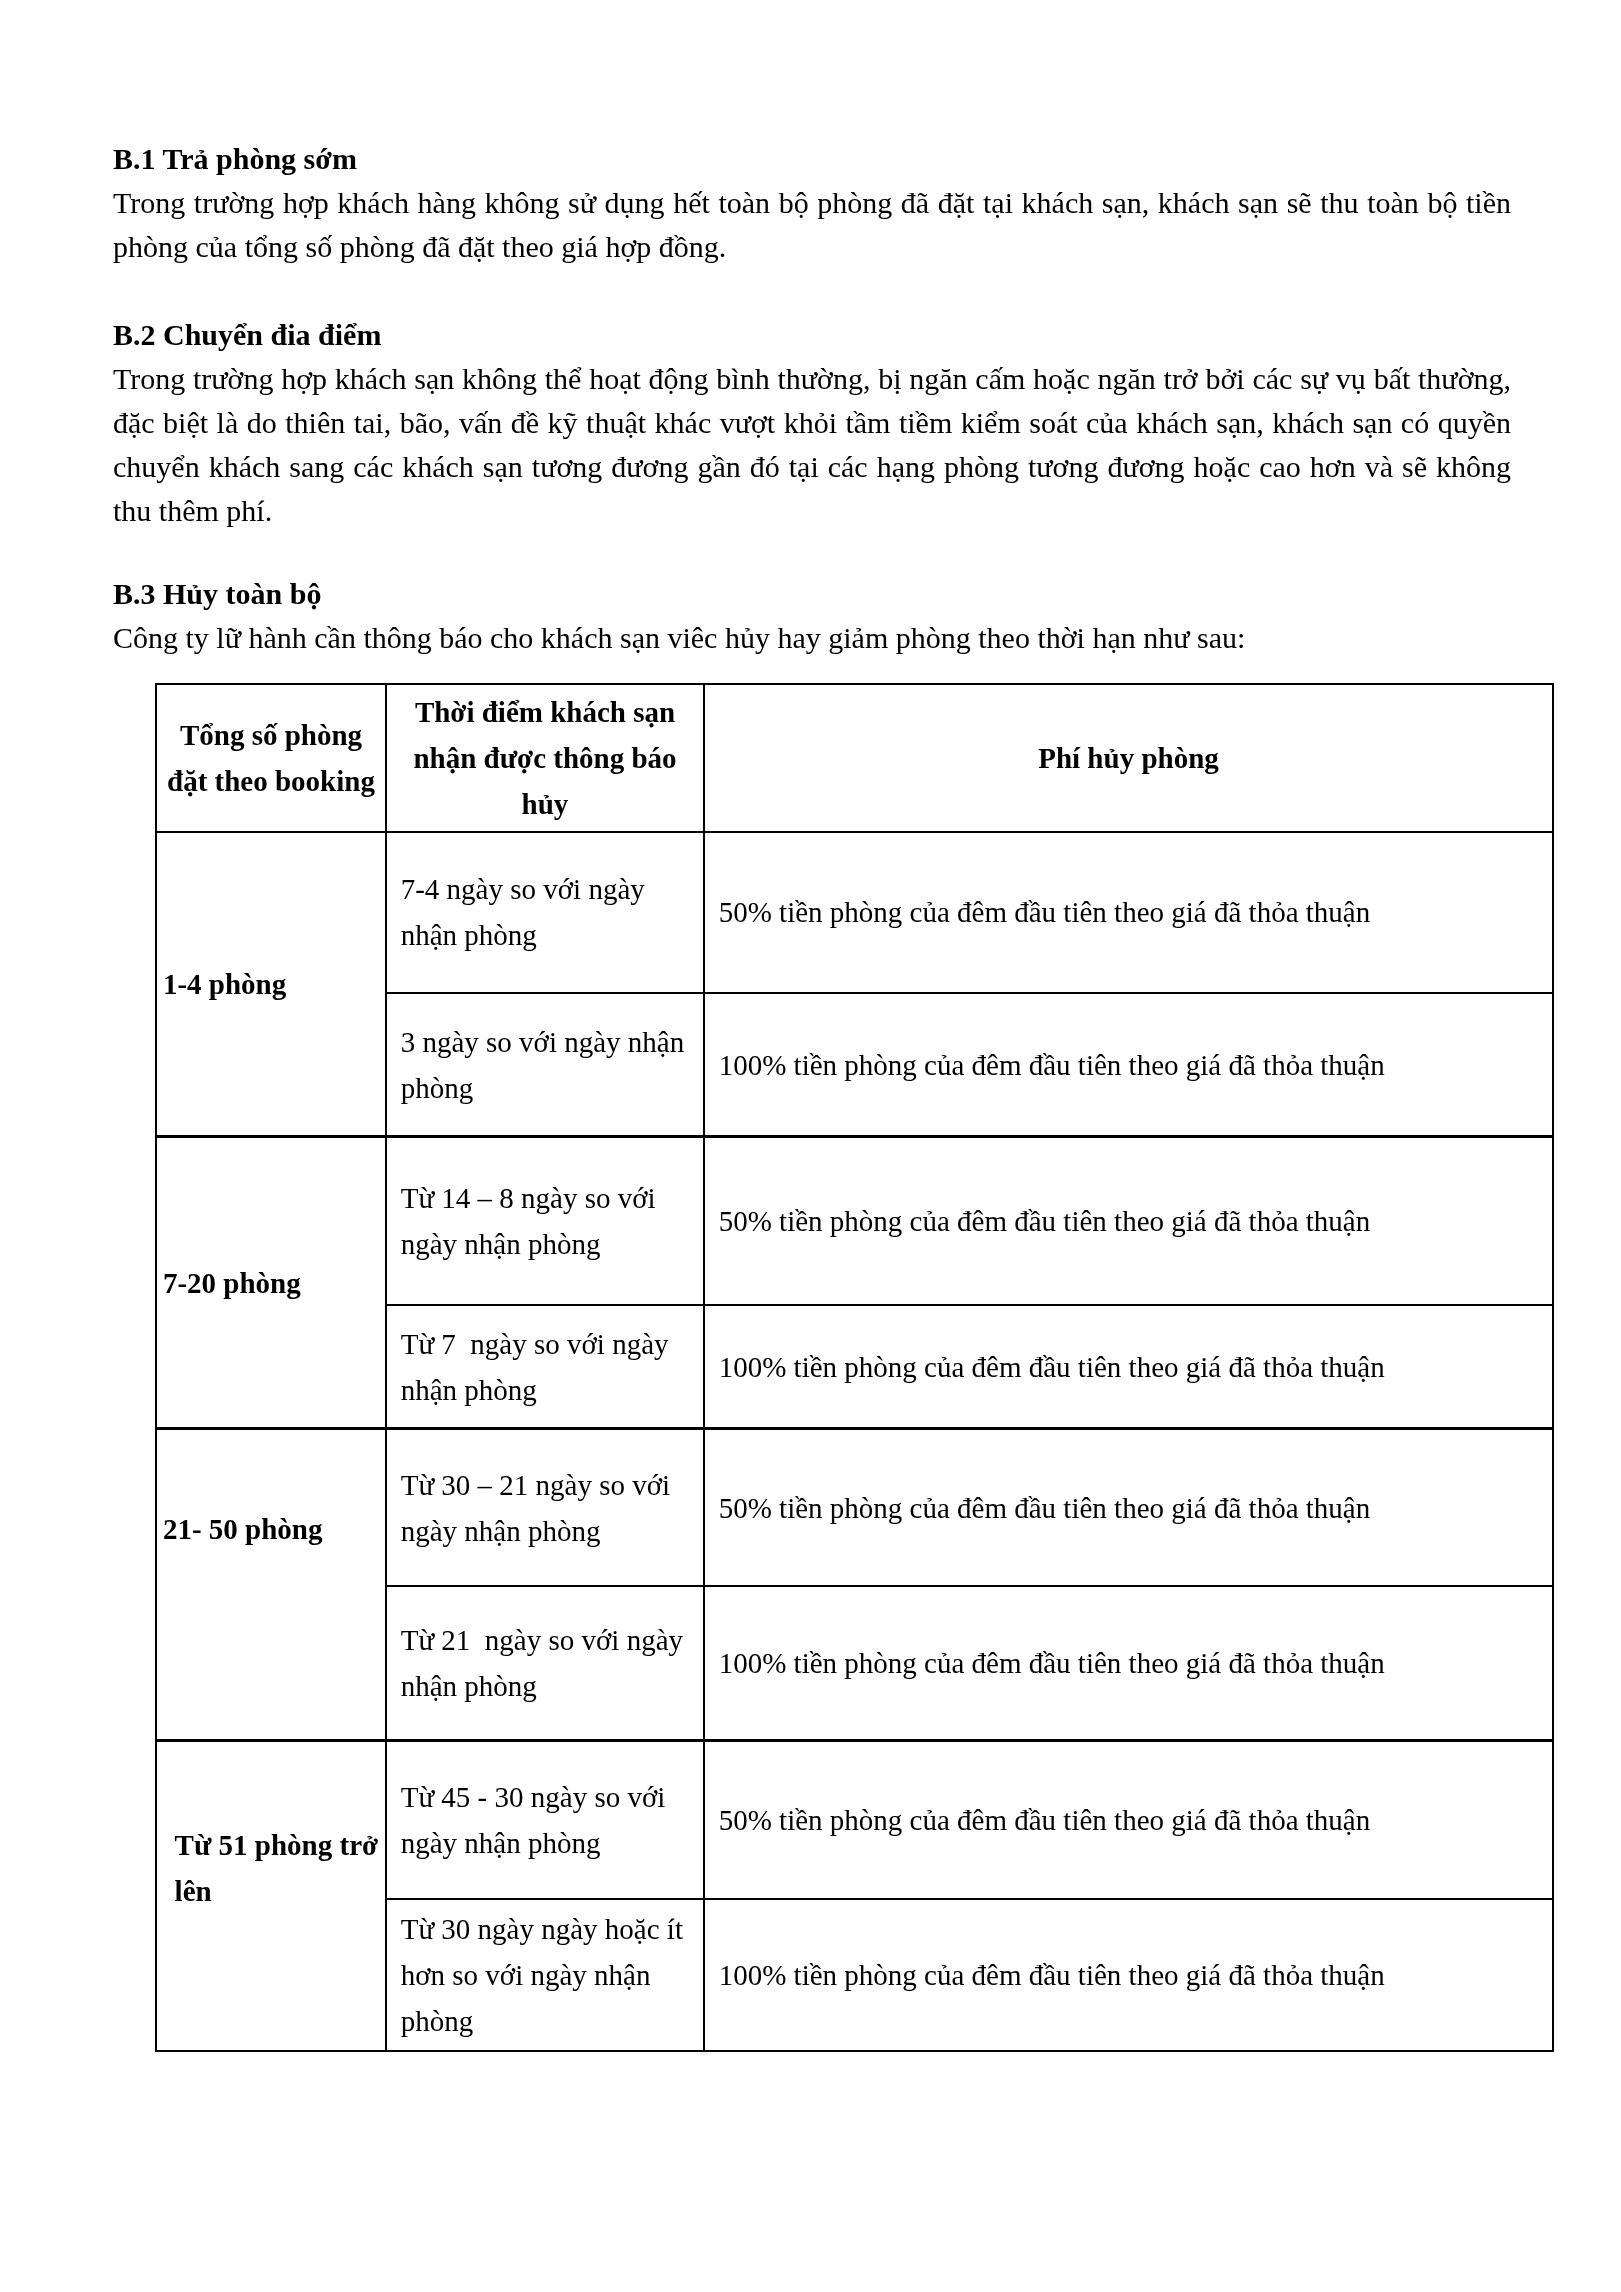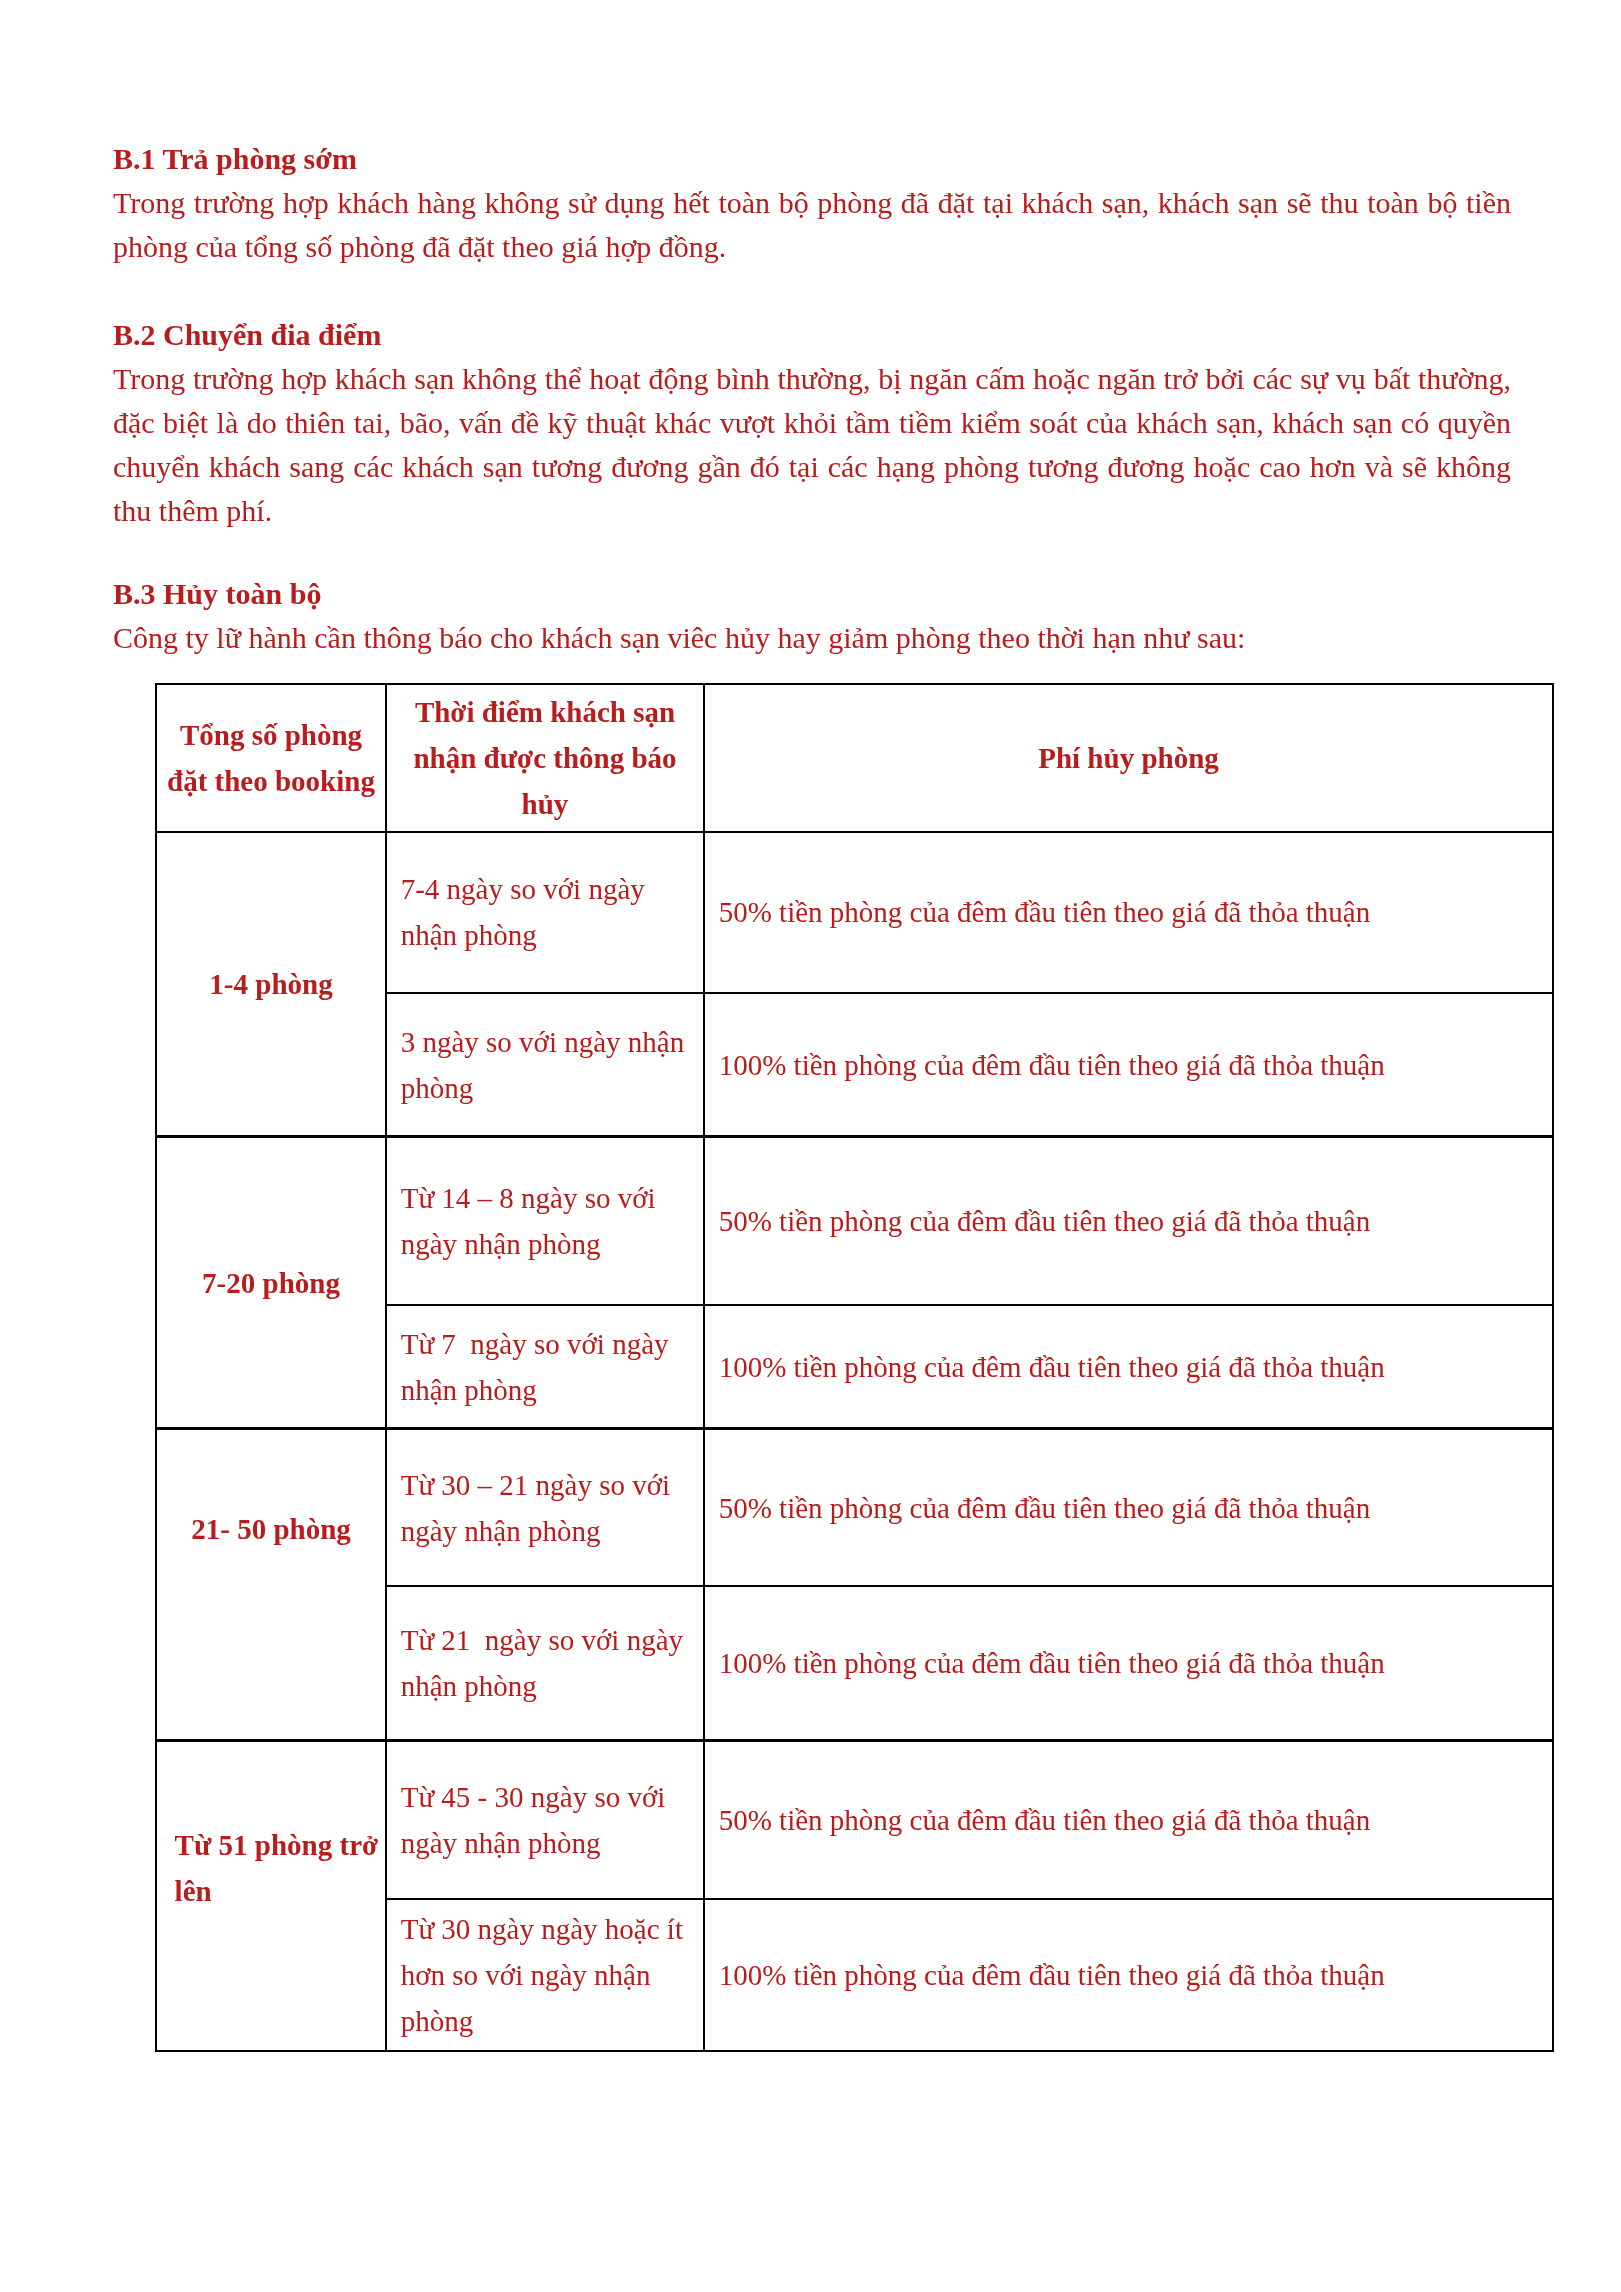--- a/index.html
+++ b/index.html
@@ -5,21 +5,21 @@
   html, body {
     margin: 0;
     padding: 0;
     background: #ffffff;
   }
   .page {
     position: relative;
     width: 1621px;
     height: 2293px;
     background: #ffffff;
-    color: #b91c1c;
+    color: #000000;
     font-family: "Liberation Serif", "DejaVu Serif", serif;
     box-sizing: border-box;
     padding: 137px 110px 0 113px;
     overflow: hidden;
   }
   .section-heading {
     font-size: 30px;
     font-weight: bold;
     line-height: 44px;
     margin: 0;
@@ -59,21 +59,21 @@
     padding: 3.9px 7.8px;
   }
   table.policy thead th { border-bottom: 2.9px solid #000; }
   td.cell-text {
     text-align: left;
     vertical-align: middle;
     padding: 5.9px 9.8px 5.9px 13.7px;
   }
   td.group-label {
     font-weight: bold;
-    text-align: center;
+    text-align: left;
     vertical-align: middle;
     padding: 3.9px 5.9px;
   }
   tr.group-start td { border-top: 3.9px solid #000; }
   td.vtop { vertical-align: top; }
   td.pad-g3 { padding-top: 76px; }
   td.pad-g4 { padding-top: 80px; text-align: left; padding-left: 17.6px; }
 
   tr.rh-1 { height: 161px; }
   tr.rh-2 { height: 144px; }

